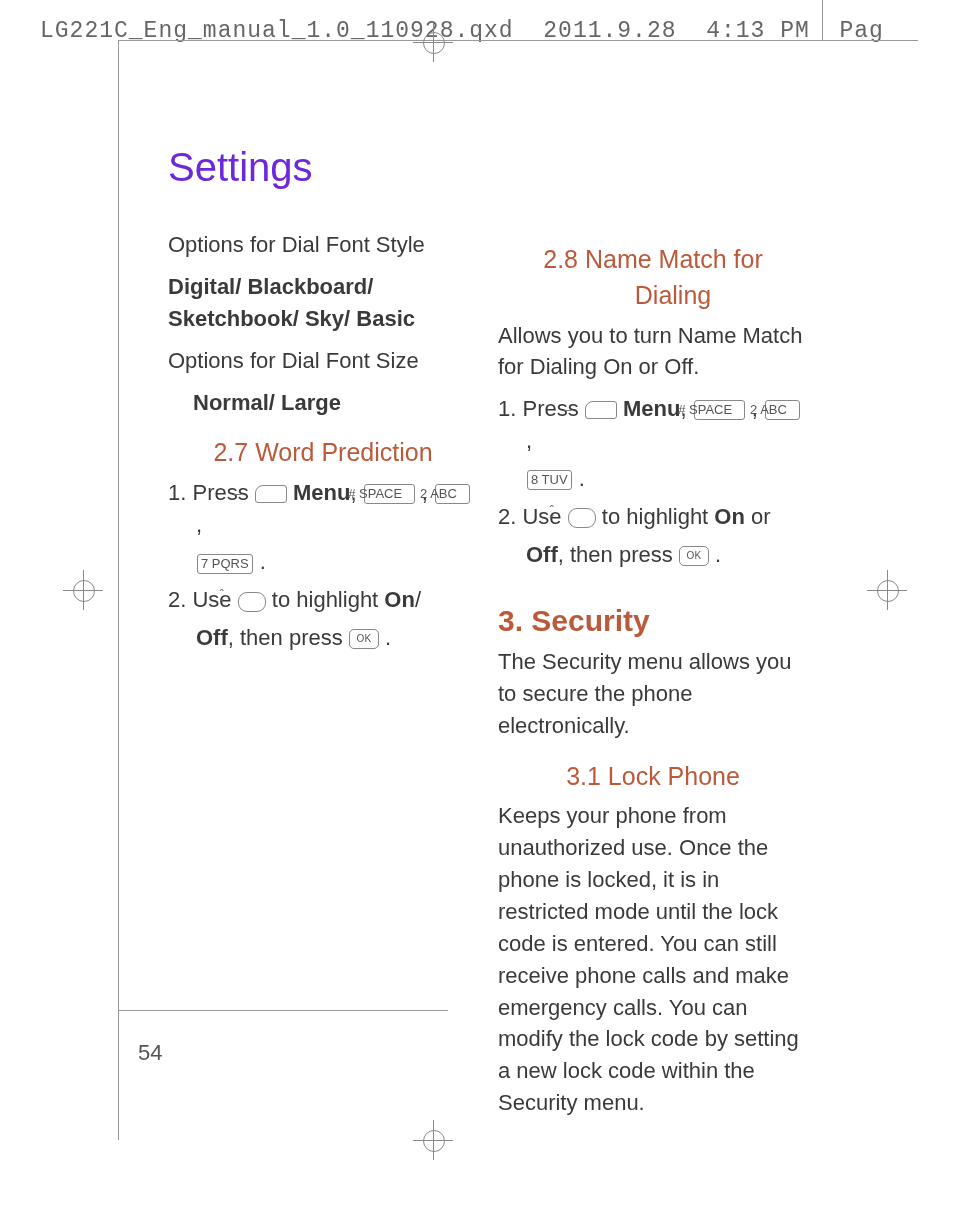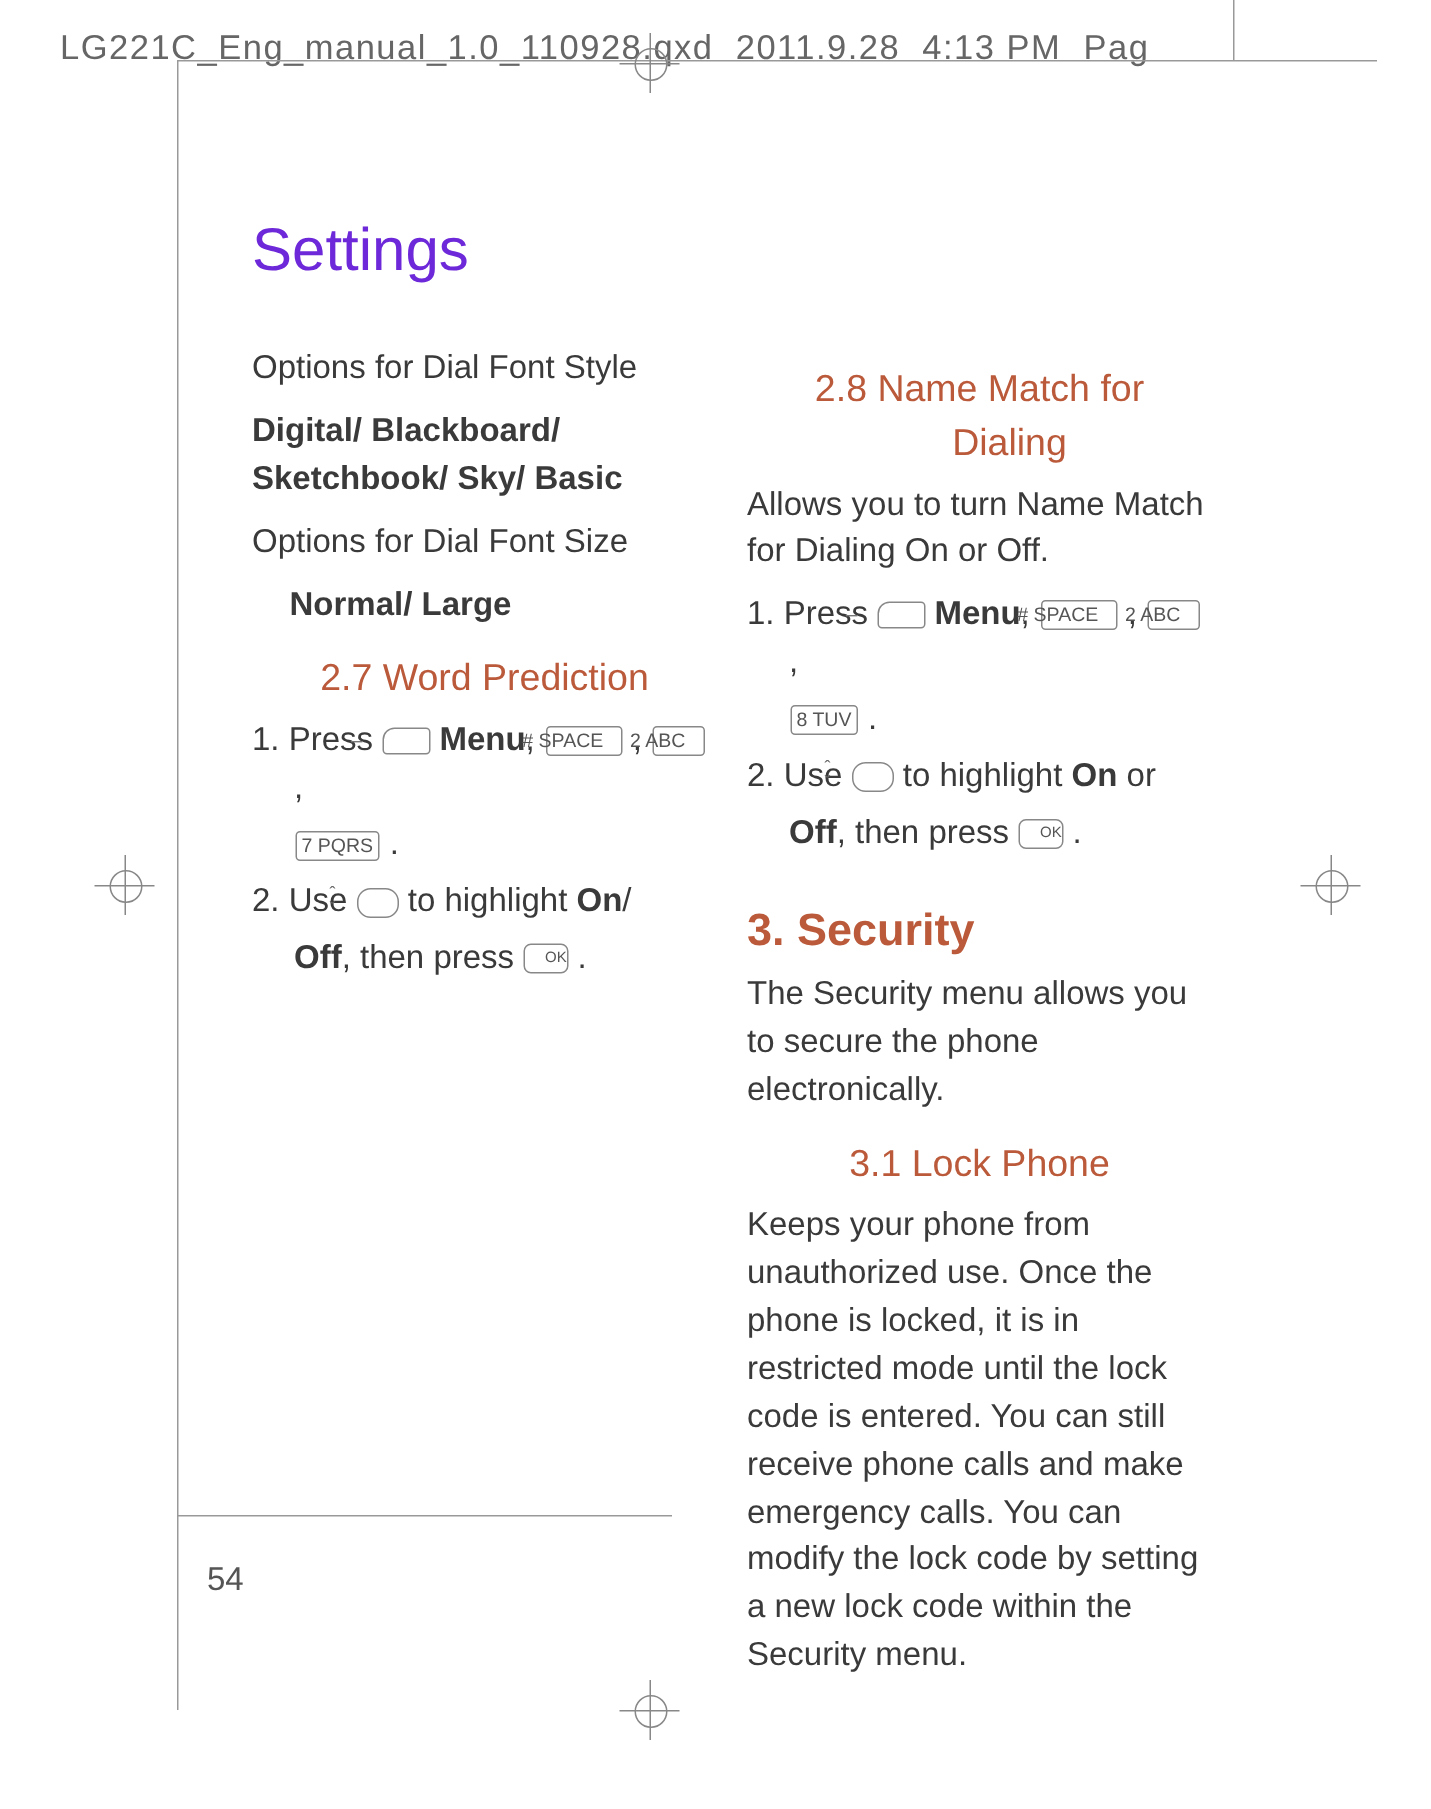--- a/index.html
+++ b/index.html
@@ -10,21 +10,21 @@
     color: #333;
     width: 954px;
     height: 1206px;
     position: relative;
     overflow: hidden;
   }
   .header-line {
     position: absolute;
     top: 18px;
     left: 40px;
-    font-family: Liberation Sans, sans-serif;
+    font-family: Liberation Mono, monospace;
     font-size: 23px;
     letter-spacing: 1px;
     color: #666;
   }
   .crop-top {
     position: absolute;
     top: 40px;
     left: 118px;
     width: 800px;
     border-top: 1px solid #999;
@@ -129,21 +129,21 @@
   .nav::before{content:"ˆ";position:absolute;left:9px;top:-6px;font-size:12px;color:#666;}
   .nav::after{content:"ˇ";position:absolute;left:9px;top:4px;font-size:12px;color:#666;}
   .okkey{
     display:inline-block;
     width:28px;height:18px;
     border:1.5px solid #888;
     border-radius:5px;
     vertical-align:middle;
     font-size:10px;
     line-height:18px;
-    text-align:right;
+    text-align:center;
     color:#555;
     background:#fff;
   }
   .pagenum {
     position:absolute;
     left:138px;
     top:1040px;
     font-size:22px;
     color:#555;
   }

